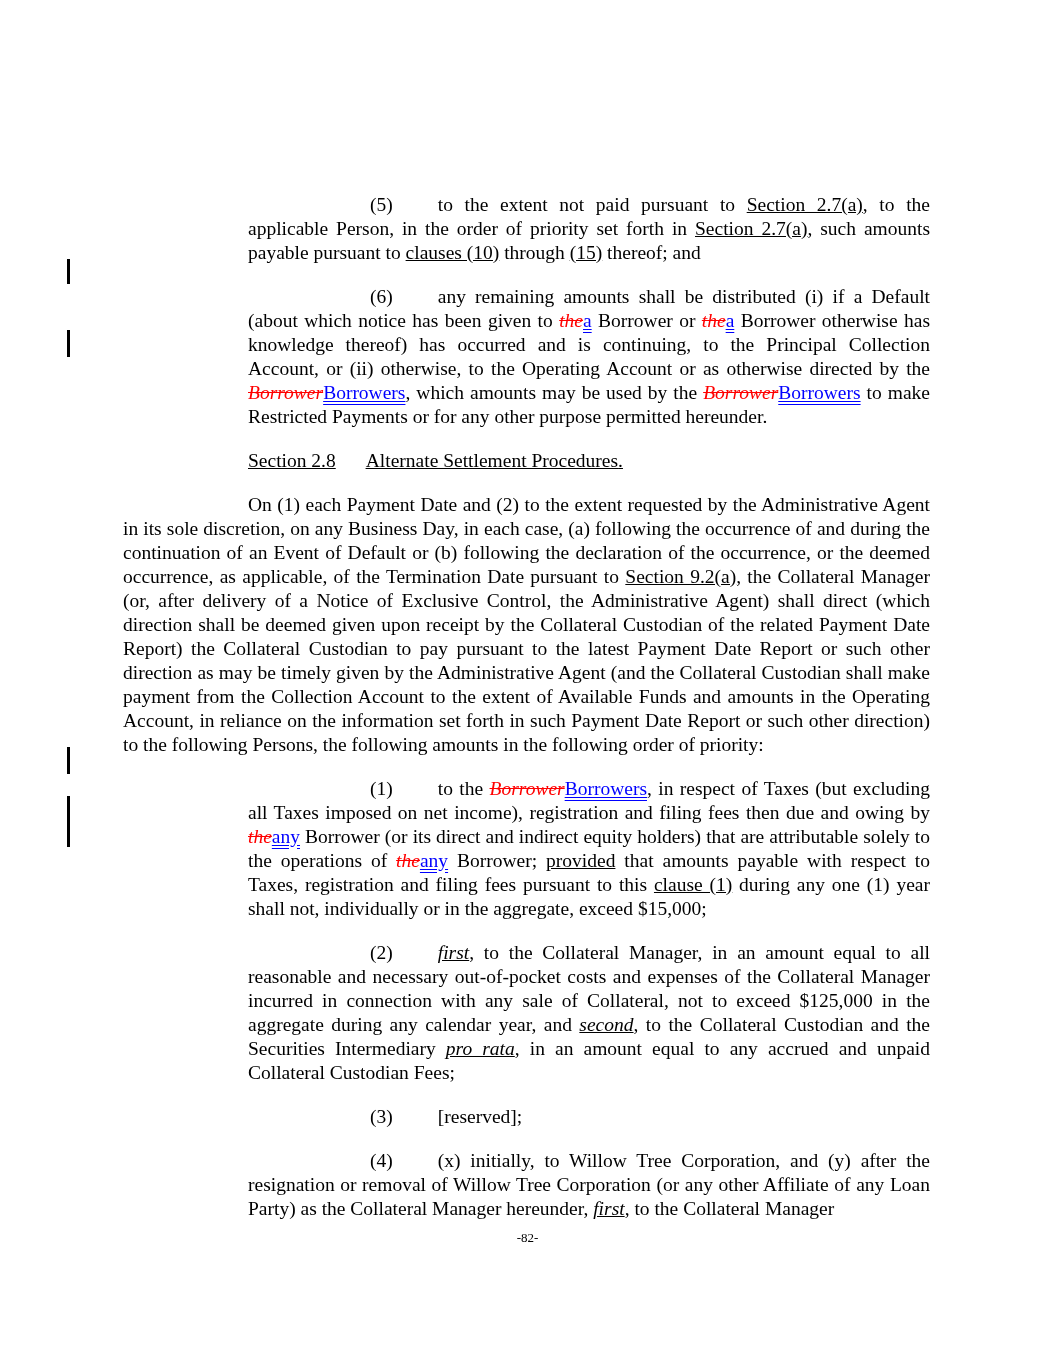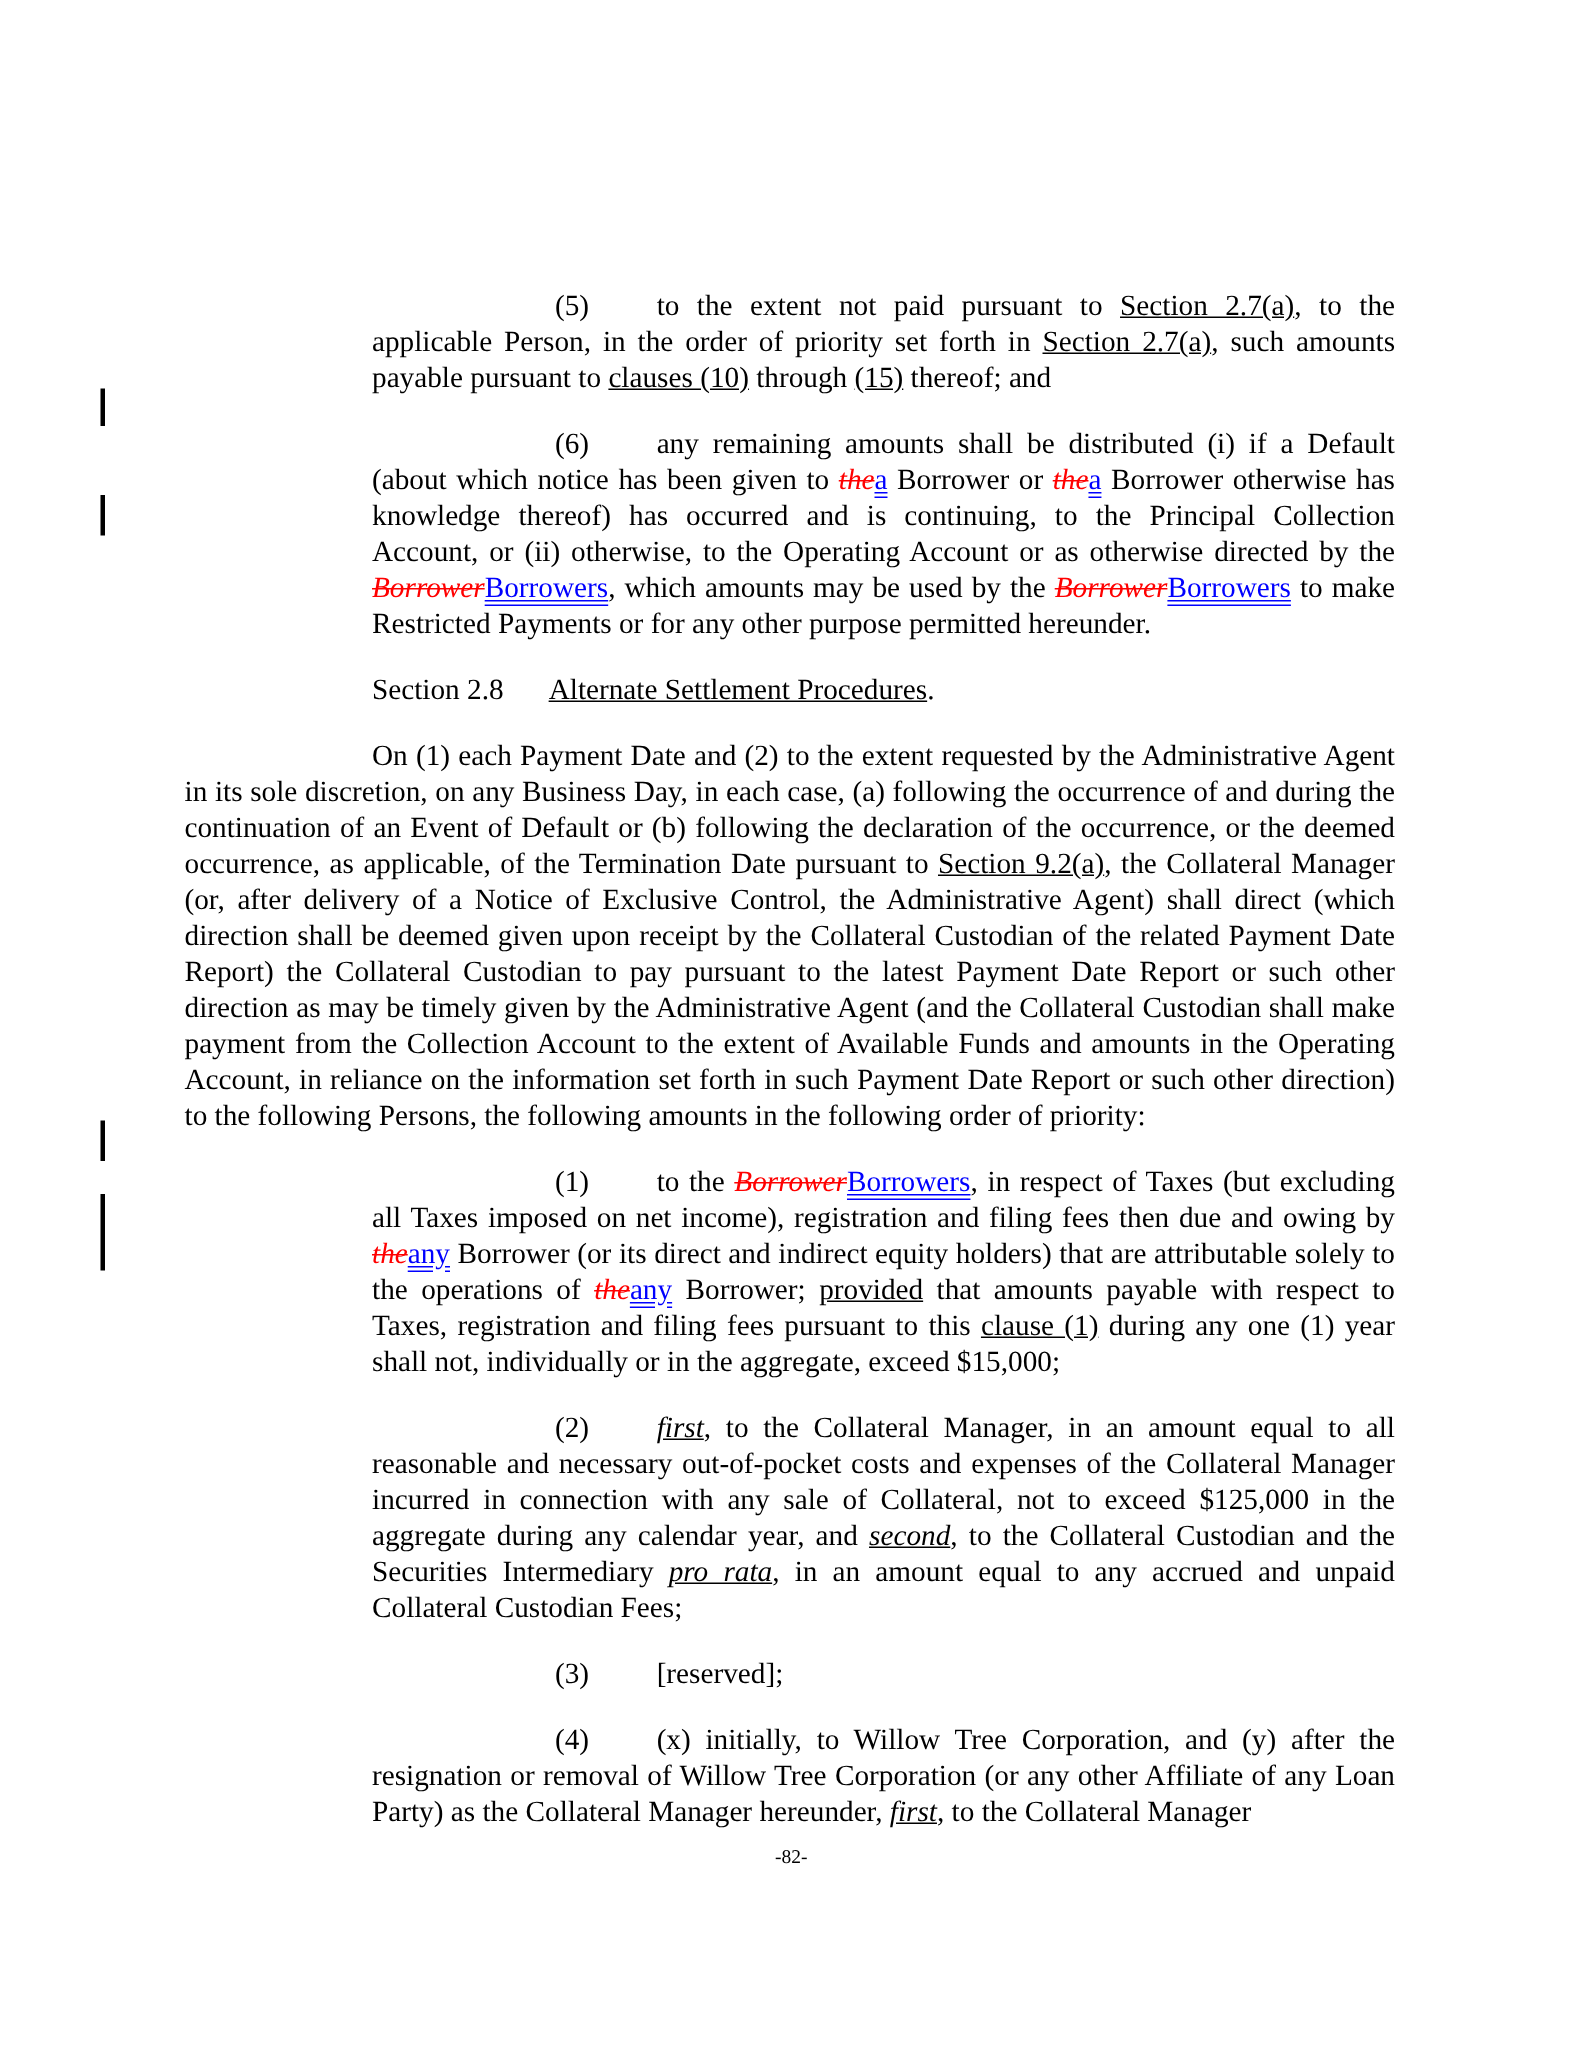--- a/index.html
+++ b/index.html
@@ -35,20 +35,21 @@
     font-size: 19.5px;
     line-height: 24px;
     text-align: justify;
   }
   .clause {
     margin-left: 125px !important;
     text-indent: 122px;
   }
   .heading {
     margin-left: 125px !important;
+    text-decoration: underline;
   }
   .body-para {
     text-indent: 125px;
   }
   .tab {
     display: inline-block;
     height: 1px;
   }
   .run-n { color: var(--text-color); }
   .run-u { color: var(--text-color); text-decoration: underline; }

